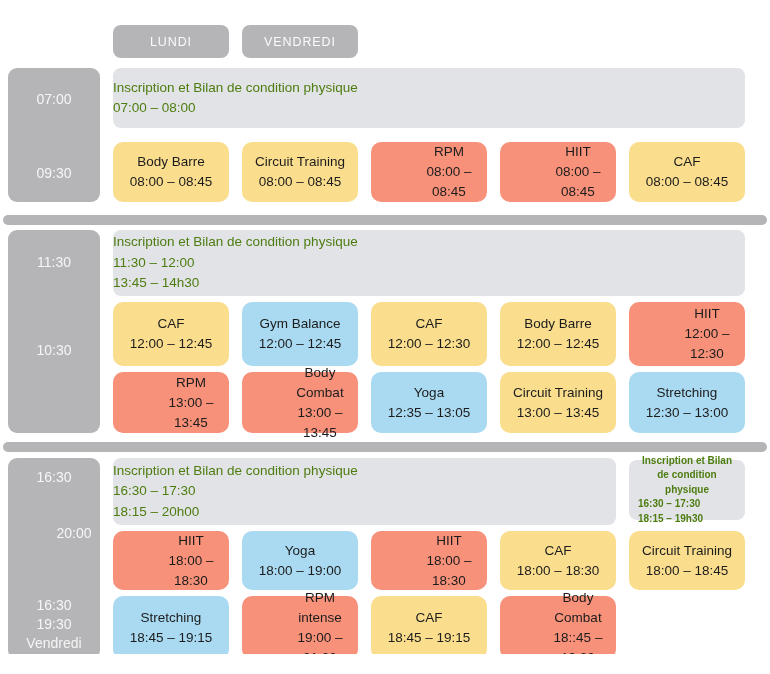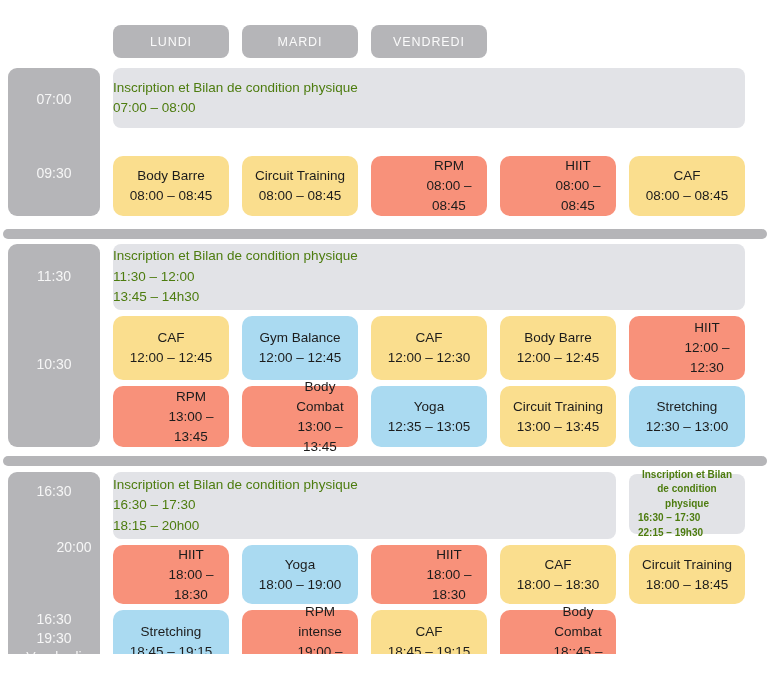--- a/index.html
+++ b/index.html
@@ -8,21 +8,21 @@
 
   .grid { display:grid; grid-template-columns:92px repeat(5,116px); column-gap:13px; padding-left:8px; }
 
   .header-row { margin-top:25px; grid-template-rows:33px; }
   .day-header {
     background:var(--gray,#b5b5b8); border-radius:8px; color:#fbfbfb;
     font-size:12.5px; letter-spacing:0.9px;
     display:flex; align-items:center; justify-content:center;
   }
 
-  .sec1 { margin-top:10px; grid-template-rows:60px 60px; row-gap:28px; }
+  .sec1 { margin-top:10px; grid-template-rows:60px 60px; row-gap:14px; }
   .sec2 { margin-top:5px;  grid-template-rows:66px 64px 61px; row-gap:6px; }
   .sec3 { margin-top:6px;  grid-template-rows:67px 59px 63px; row-gap:6px; }
 
   .time-block {
     grid-column:1; position:relative; background:var(--gray,#b5b5b8);
     border-radius:9px; color:#f6f6f6; font-size:14px;
   }
   .span2 { grid-row:1/3; } .span3 { grid-row:1/4; }
   .time-label { position:absolute; left:0; right:0; text-align:center; line-height:20px; }
   .s1-t1 { top:21px; }  .s1-t2 { top:95px; }
@@ -57,21 +57,20 @@
   .div1 { margin-top:13px; } .div2 { margin-top:9px; }
 </style>
 </head>
 <body>
 
 <div class="board">
 
   <div class="grid header-row">
     <div></div>
     <div class="day-header">LUNDI</div>
-    <div class="day-header">MARDI</div>
     <div class="day-header">VENDREDI</div>
   </div>
 
   <div class="grid sec1">
     <div class="time-block span2">
       <span class="time-label s1-t1">07:00</span>
       <span class="time-label s1-t2">09:30</span>
     </div>
     <div class="banner banner-wide">
       <div>Inscription et Bilan de condition physique</div>
@@ -166,21 +165,21 @@
       </div>
     </div>
     <div class="banner banner-left4">
       <div>Inscription et Bilan de condition physique</div>
       <div>16:30 – 17:30</div>
       <div>18:15 – 20h00</div>
     </div>
     <div class="banner banner-small">
       <div>Inscription et Bilan de condition physique</div>
       <div>16:30 – 17:30</div>
-      <div>22:15 – 19h30</div>
+      <div>18:15 – 19h30</div>
     </div>
     <div class="cell r2 c2 red">
       <div>HIIT</div>
       <div>18:00 – 18:30</div>
     </div>
     <div class="cell r2 c3 blue">
       <div>Yoga</div>
       <div>18:00 – 19:00</div>
     </div>
     <div class="cell r2 c4 red">

